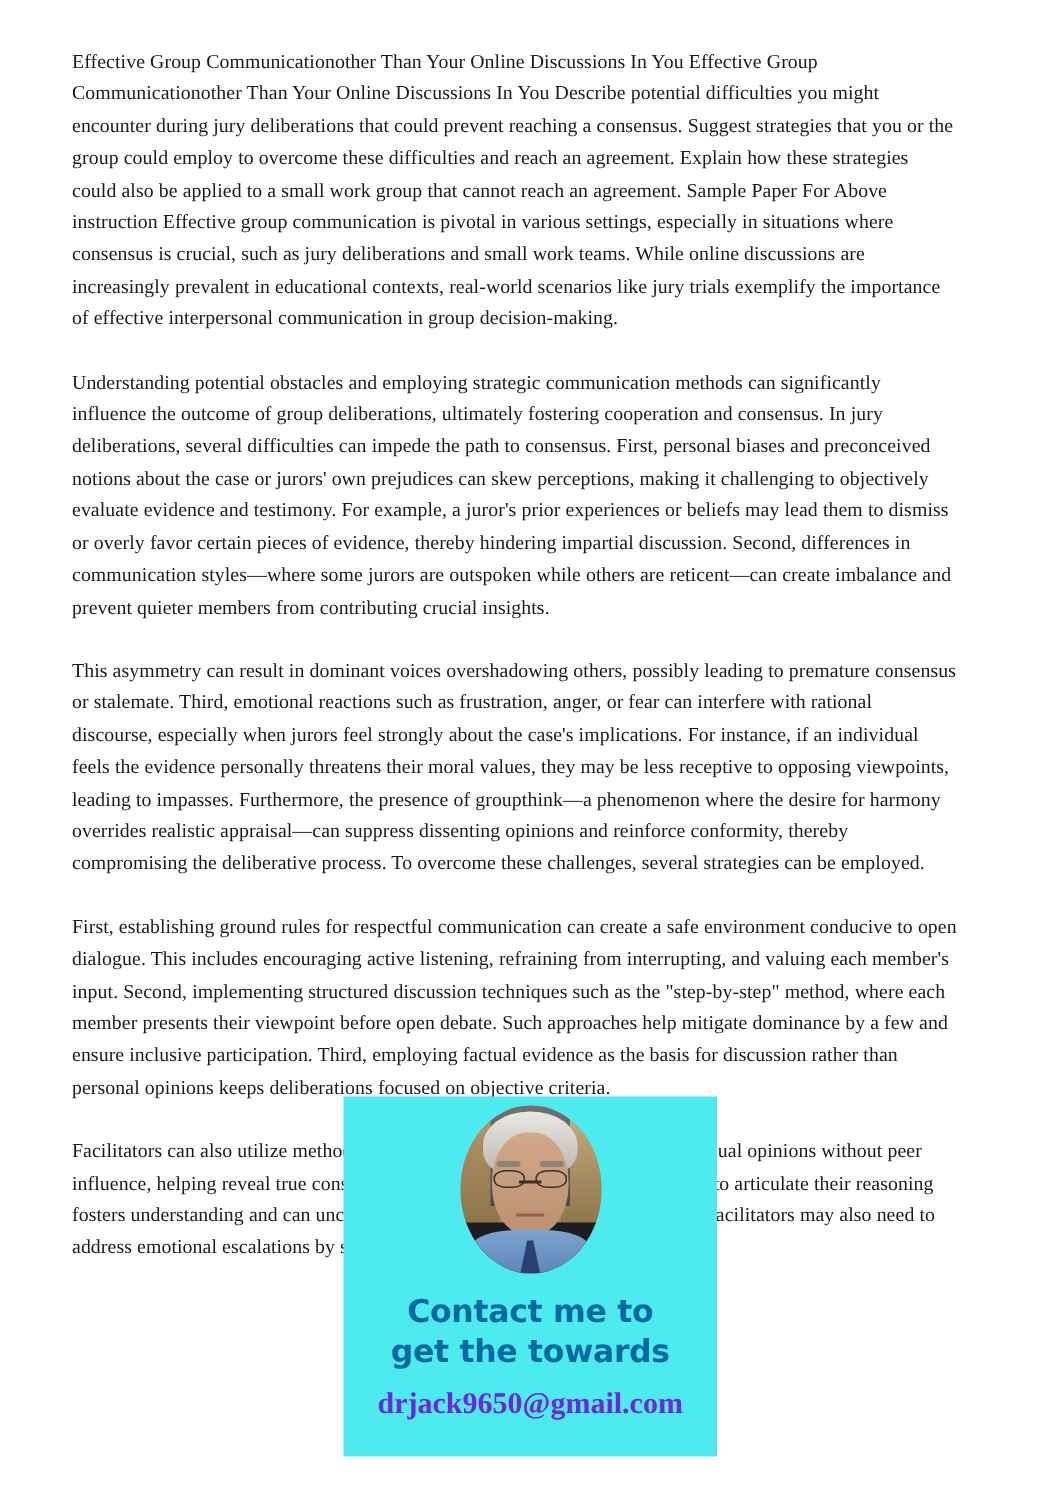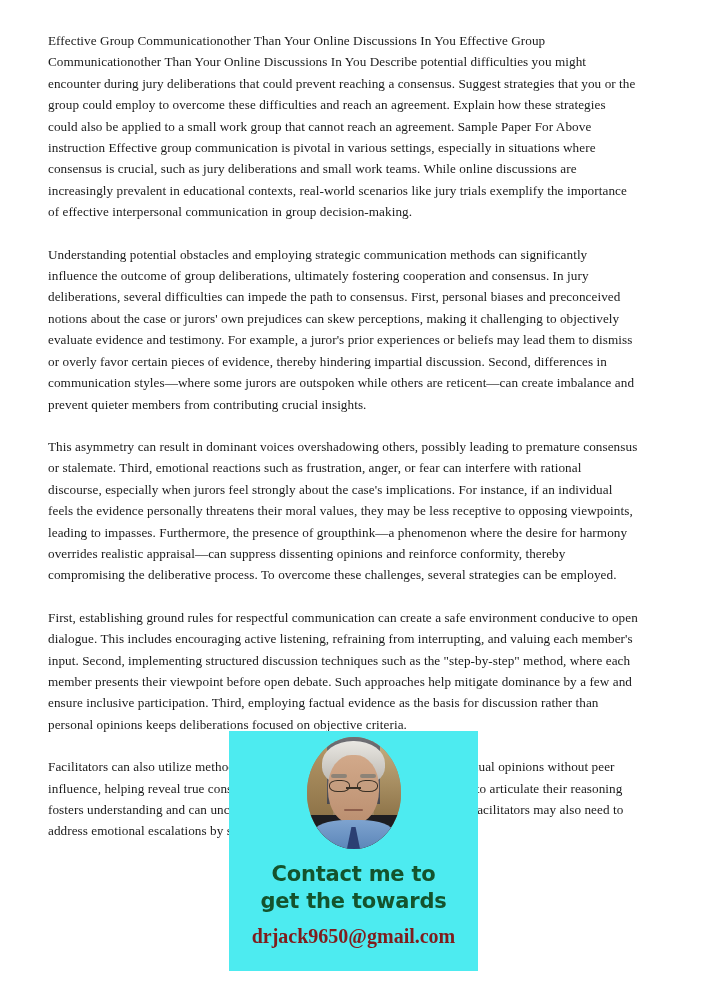--- a/index.html
+++ b/index.html
@@ -127,31 +127,31 @@
     position: absolute; left: 43%; bottom: 0; width: 14%; height: 20%;
     background: #2b3f73;
     clip-path: polygon(35% 0, 65% 0, 100% 100%, 0 100%);
   }
 
   .contact-line {
     font-family: "DejaVu Sans", "Liberation Sans", sans-serif;
     font-weight: 700;
     font-size: 21px;
     line-height: 27px;
-    color: #14532d;
+    color: #0369a1;
     text-align: center;
     letter-spacing: -0.2px;
   }
   #contact-line-1 { margin-top: 12px; }
   #contact-email {
     font-family: "Liberation Serif", "DejaVu Serif", serif;
     font-weight: 700;
     font-size: 20px;
     line-height: 26px;
-    color: #7f1d1d;
+    color: #6d28d9;
     text-align: center;
     margin-top: 8px;
   }
 </style>
 </head>
 <body>
 
 <div id="page">
 
   <div id="doc-body">

